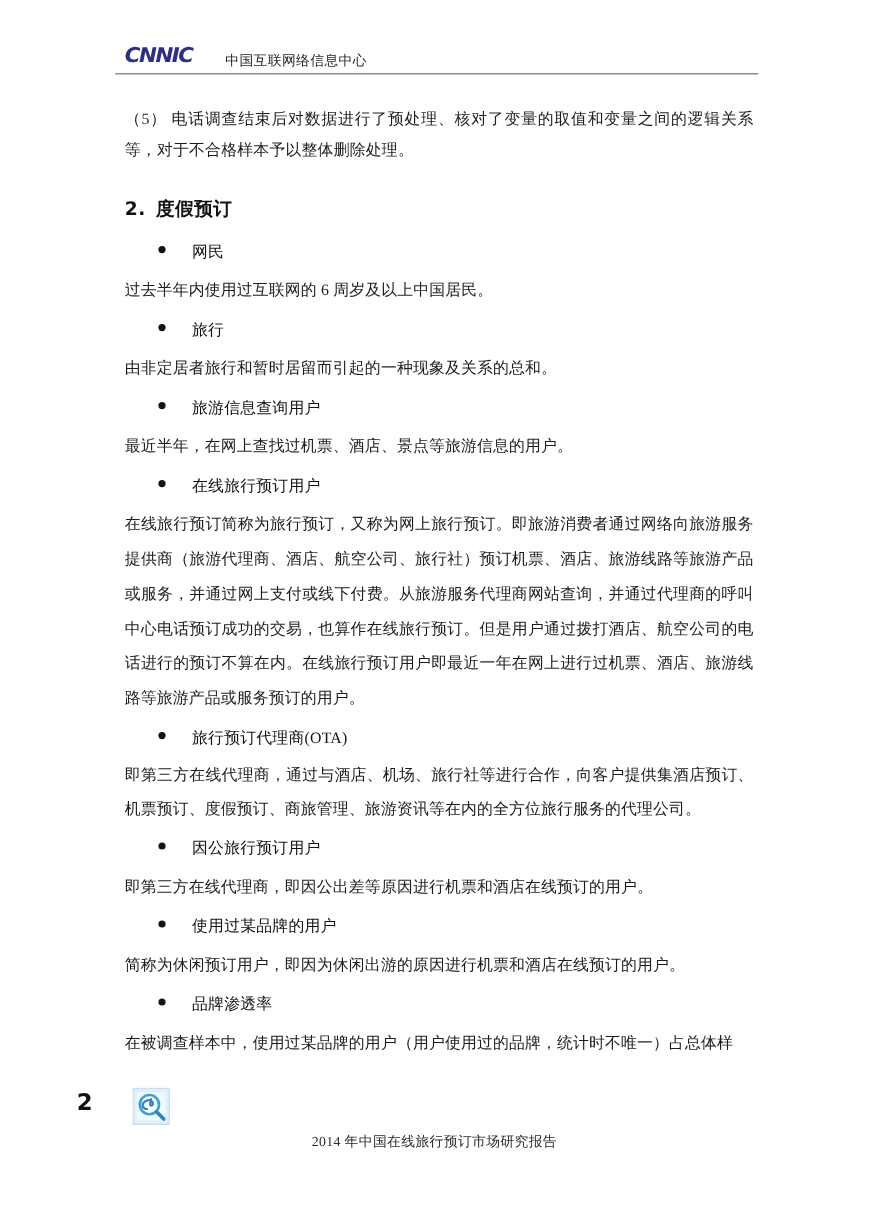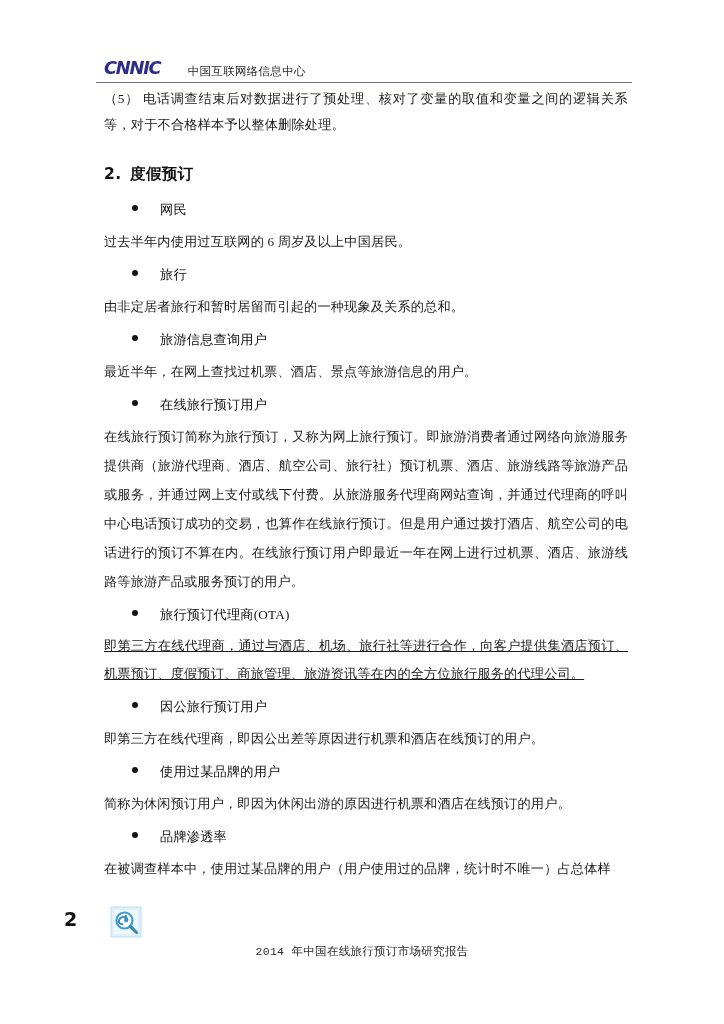--- a/index.html
+++ b/index.html
@@ -17,21 +17,21 @@
     height: 1024px;
     background: #ffffff;
     overflow: hidden;
     box-sizing: border-box;
   }
 
   
   .page-header {
     position: absolute;
     left: 104px;
-    top: 55px;
+    top: 34px;
     width: 524px;
     height: 30px;
   }
   .header-row {
     display: flex;
     align-items: flex-end;
     height: 24px;
   }
   .cnnic-logo {
     font-family: "DejaVu Sans", sans-serif;
@@ -132,21 +132,20 @@
     font-size: 13.2px;
     line-height: 29px;
     text-align: justify;
     text-justify: inter-ideograph;
     letter-spacing: 0.15px;
     margin: 0 0 8px 0;
     color: #1c1c1c;
   }
   .def-body.tight {
     line-height: 28px;
-    text-decoration: underline;
   }
 
   
   .page-number {
     position: absolute;
     left: 64px;
     top: 908px;
     font-family: "DejaVu Sans", "Liberation Sans", sans-serif;
     font-weight: 700;
     font-size: 19px;
@@ -158,21 +157,21 @@
     top: 906px;
     width: 32px;
     height: 32px;
   }
   .footer-text {
     position: absolute;
     left: 0;
     top: 944px;
     width: 724px;
     text-align: center;
-    font-family: Liberation Mono, monospace;
+    font-family: Liberation Serif, serif;
     font-size: 11.5px;
     color: #2b2b2b;
     letter-spacing: 0.3px;
   }
 </style>
 </head>
 <body>
 
 <div class="page">
 

